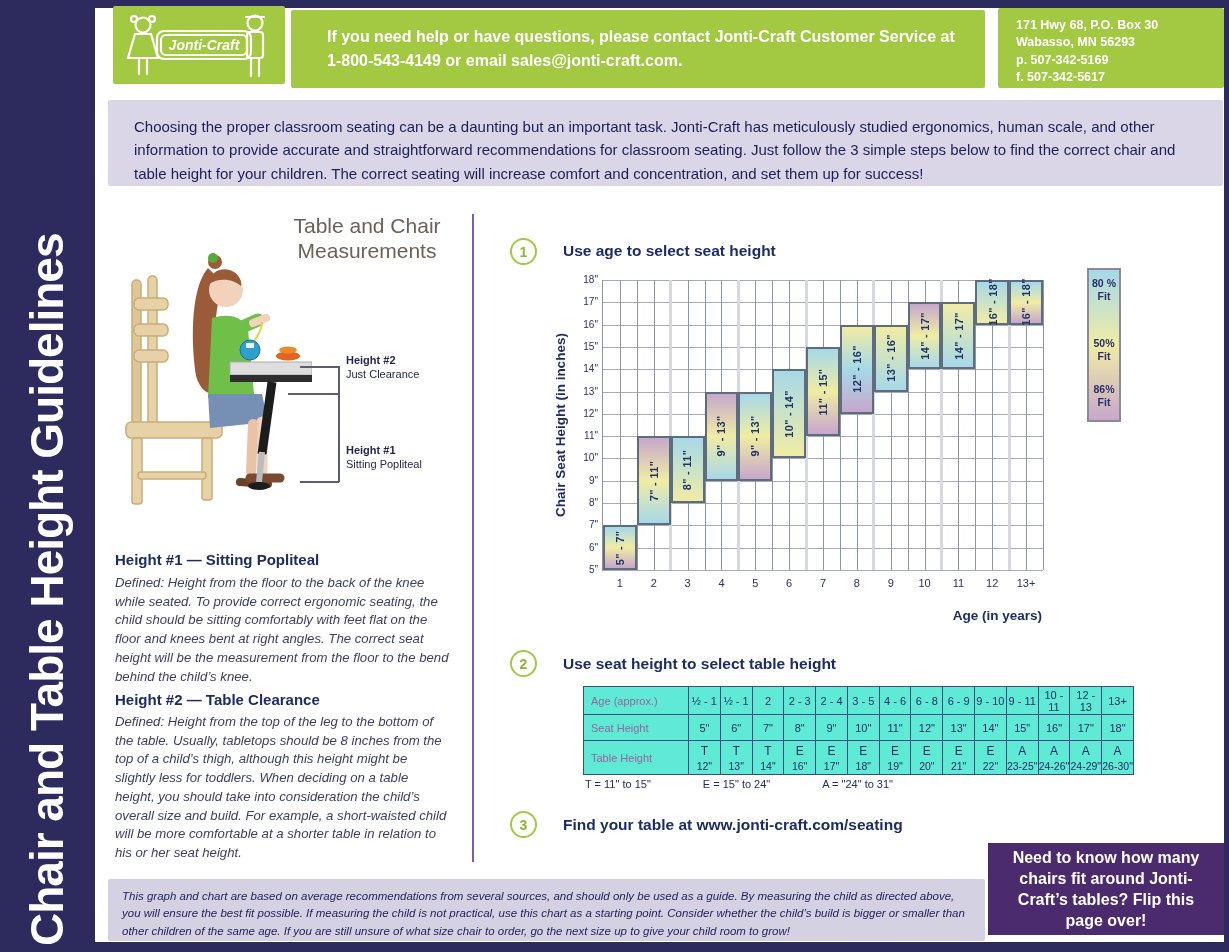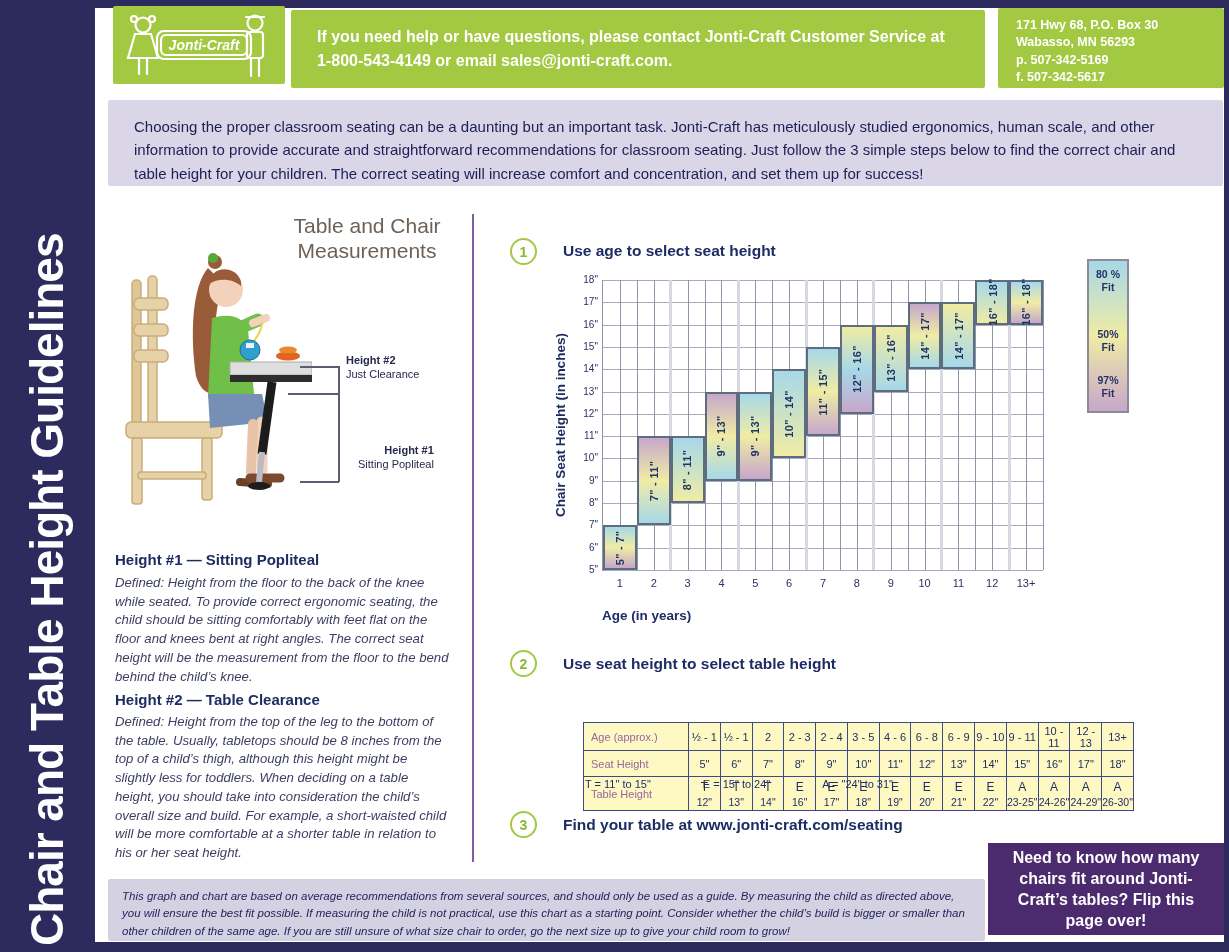--- a/index.html
+++ b/index.html
@@ -7,21 +7,21 @@
         font-family:"Liberation Sans",sans-serif;}
   .canvas{position:absolute;left:95px;top:8px;right:5px;bottom:10px;background:#ffffff;}
   .abs{position:absolute;}
   
   .v-title{position:absolute;left:20px;top:946px;transform:rotate(-90deg);transform-origin:0 0;
            white-space:nowrap;color:#ffffff;font-size:46px;font-weight:bold;letter-spacing:-1px;}
   
   .green{background:#a3c841;border-radius:2px;}
   .logo-block{left:113px;top:6px;width:172px;height:78px;}
   .help-band{left:291px;top:10px;width:694px;height:78px;display:flex;flex-direction:column;
-             justify-content:center;padding-left:26px;box-sizing:border-box;color:#fff;
+             justify-content:center;padding-left:36px;box-sizing:border-box;color:#fff;
              font-size:16px;font-weight:bold;line-height:1.5;}
   .addr-block{left:998px;top:8px;width:226px;height:80px;box-sizing:border-box;
               padding:9px 0 0 18px;color:#fff;font-size:12.5px;font-weight:bold;line-height:1.38;}
   
   .intro-band{left:108px;top:100px;width:1115px;height:86px;background:#dad6e8;border-radius:2px;
               box-sizing:border-box;padding:15px 26px;color:#1c1e55;font-size:15px;line-height:1.55;}
   
   .meas-title{left:272px;top:214px;width:190px;text-align:center;color:#6d6157;
               font-size:21px;line-height:1.18;}
   .callout-line{background:#5c5c74;}
@@ -38,29 +38,29 @@
   
   .plot{left:602px;top:280px;width:440px;height:290px;border-left:1px solid #8d93a9;border-bottom:1px solid #8d93a9;}
   .hline{position:absolute;left:0;width:440px;height:1px;background:#a6aabb;z-index:0;}
   .vline{position:absolute;top:0;width:1px;height:290px;background:#8d93a9;z-index:0;}
   .vband{position:absolute;top:0;width:3px;height:290px;background:#d6d8e2;z-index:1;}
   .bar{position:absolute;box-sizing:border-box;border:2px solid #5e6c80;z-index:2;
        display:flex;align-items:center;justify-content:center;}
   .bar-label{transform:rotate(-90deg);white-space:nowrap;font-size:11px;font-weight:bold;color:#1c3668;letter-spacing:.3px;}
   .ytick{position:absolute;left:-36px;width:31px;text-align:right;font-size:10px;color:#2a3163;}
   .xtick{position:absolute;text-align:center;font-size:11px;color:#2a3163;}
-  .xlabel{left:602px;top:608px;width:440px;text-align:left;color:#1d2d63;font-size:13.5px;font-weight:bold;}
+  .xlabel{left:602px;top:608px;width:440px;text-align:right;color:#1d2d63;font-size:13.5px;font-weight:bold;}
   .ylabel{left:560px;top:425px;transform:translate(-50%,-50%) rotate(-90deg);white-space:nowrap;
           color:#1d2d63;font-size:13.5px;font-weight:bold;}
-  .legend{left:1087px;top:259px;width:42px;height:154px;border:2px solid #8a8a9a;box-sizing:border-box;
+  .legend{left:1087px;top:268px;width:34px;height:154px;border:2px solid #8a8a9a;box-sizing:border-box;
           background:linear-gradient(to bottom,#a7d8e8,#f0eca4 50%,#c7a7cb);}
   .lg-entry{position:absolute;left:0;width:100%;text-align:center;font-size:10.5px;font-weight:bold;
             color:#27306a;line-height:1.2;}
   
-  #size-table{border-collapse:collapse;table-layout:fixed;width:551px;background:#fef9c3;margin-top:36px;}
+  #size-table{border-collapse:collapse;table-layout:fixed;width:551px;background:#5eead4;}
   #size-table td,#size-table th{border:1px solid #3e4a86;text-align:center;color:#222d66;
             font-size:11px;font-weight:normal;padding:0;}
   #size-table .row-lbl{width:97px;text-align:left;padding-left:7px;color:#96659f;}
   #size-table tr:nth-child(1) td,#size-table tr:nth-child(1) th{height:27px;}
   #size-table tr:nth-child(2) td,#size-table tr:nth-child(2) th{height:25px;}
   #size-table tr:nth-child(3) td,#size-table tr:nth-child(3) th{height:33px;}
   .tcode{font-size:12px;} .tsize{font-size:10.5px;margin-top:2px;}
   .footnotes{left:585px;top:778px;display:flex;gap:52px;font-size:11px;color:#222d66;}
   
   .footer-band{left:108px;top:879px;width:877px;height:62px;background:#d4d1e3;border-radius:2px;
@@ -164,21 +164,21 @@
   </svg>
 
   <div class="abs callout-line" style="left:300px;top:366px;width:39px;height:1.5px;"></div>
   <div class="abs callout-line" style="left:288px;top:393px;width:51px;height:1.5px;"></div>
   <div class="abs callout-line" style="left:300px;top:481px;width:39px;height:1.5px;"></div>
   <div class="abs callout-line" style="left:338px;top:366px;width:1.5px;height:116px;"></div>
   <div class="abs callout" style="left:346px;top:353px;">
     <b>Height #2</b>
     <span>Just Clearance</span>
   </div>
-  <div class="abs callout" style="left:358px;top:443px;text-align:right;">
+  <div class="abs callout" style="left:346px;top:443px;">
     <b>Height #1</b>
     <span>Sitting Popliteal</span>
   </div>
 
   <div class="abs divider"></div>
 
   <div class="abs blk-head" style="left:115px;top:551px;">Height #1 — Sitting Popliteal</div>
   <div class="abs blk-body" style="left:115px;top:574px;">Defined: Height from the floor to the back of the knee while seated. To provide correct ergonomic seating, the child should be sitting comfortably with feet flat on the floor and knees bent at right angles. The correct seat height will be the measurement from the floor to the bend behind the child’s knee.</div>
 
   <div class="abs blk-head" style="left:115px;top:691px;">Height #2 — Table Clearance</div>
@@ -310,21 +310,21 @@
   <div class="abs legend">
       <div class="lg-entry" style="top: 7px;">
         <div>80 %</div>
         <div>Fit</div>
       </div>
       <div class="lg-entry" style="top: 67px;">
         <div>50%</div>
         <div>Fit</div>
       </div>
       <div class="lg-entry" style="top: 113px;">
-        <div>97%</div>
+        <div>86%</div>
         <div>Fit</div>
       </div>
     </div>
 
   <div class="abs" style="left:583px;top:686px;">
     <table id="size-table">
         <tbody>
           <tr>
             <th class="row-lbl">Age (approx.)</th>
             <td>½ - 1</td>

